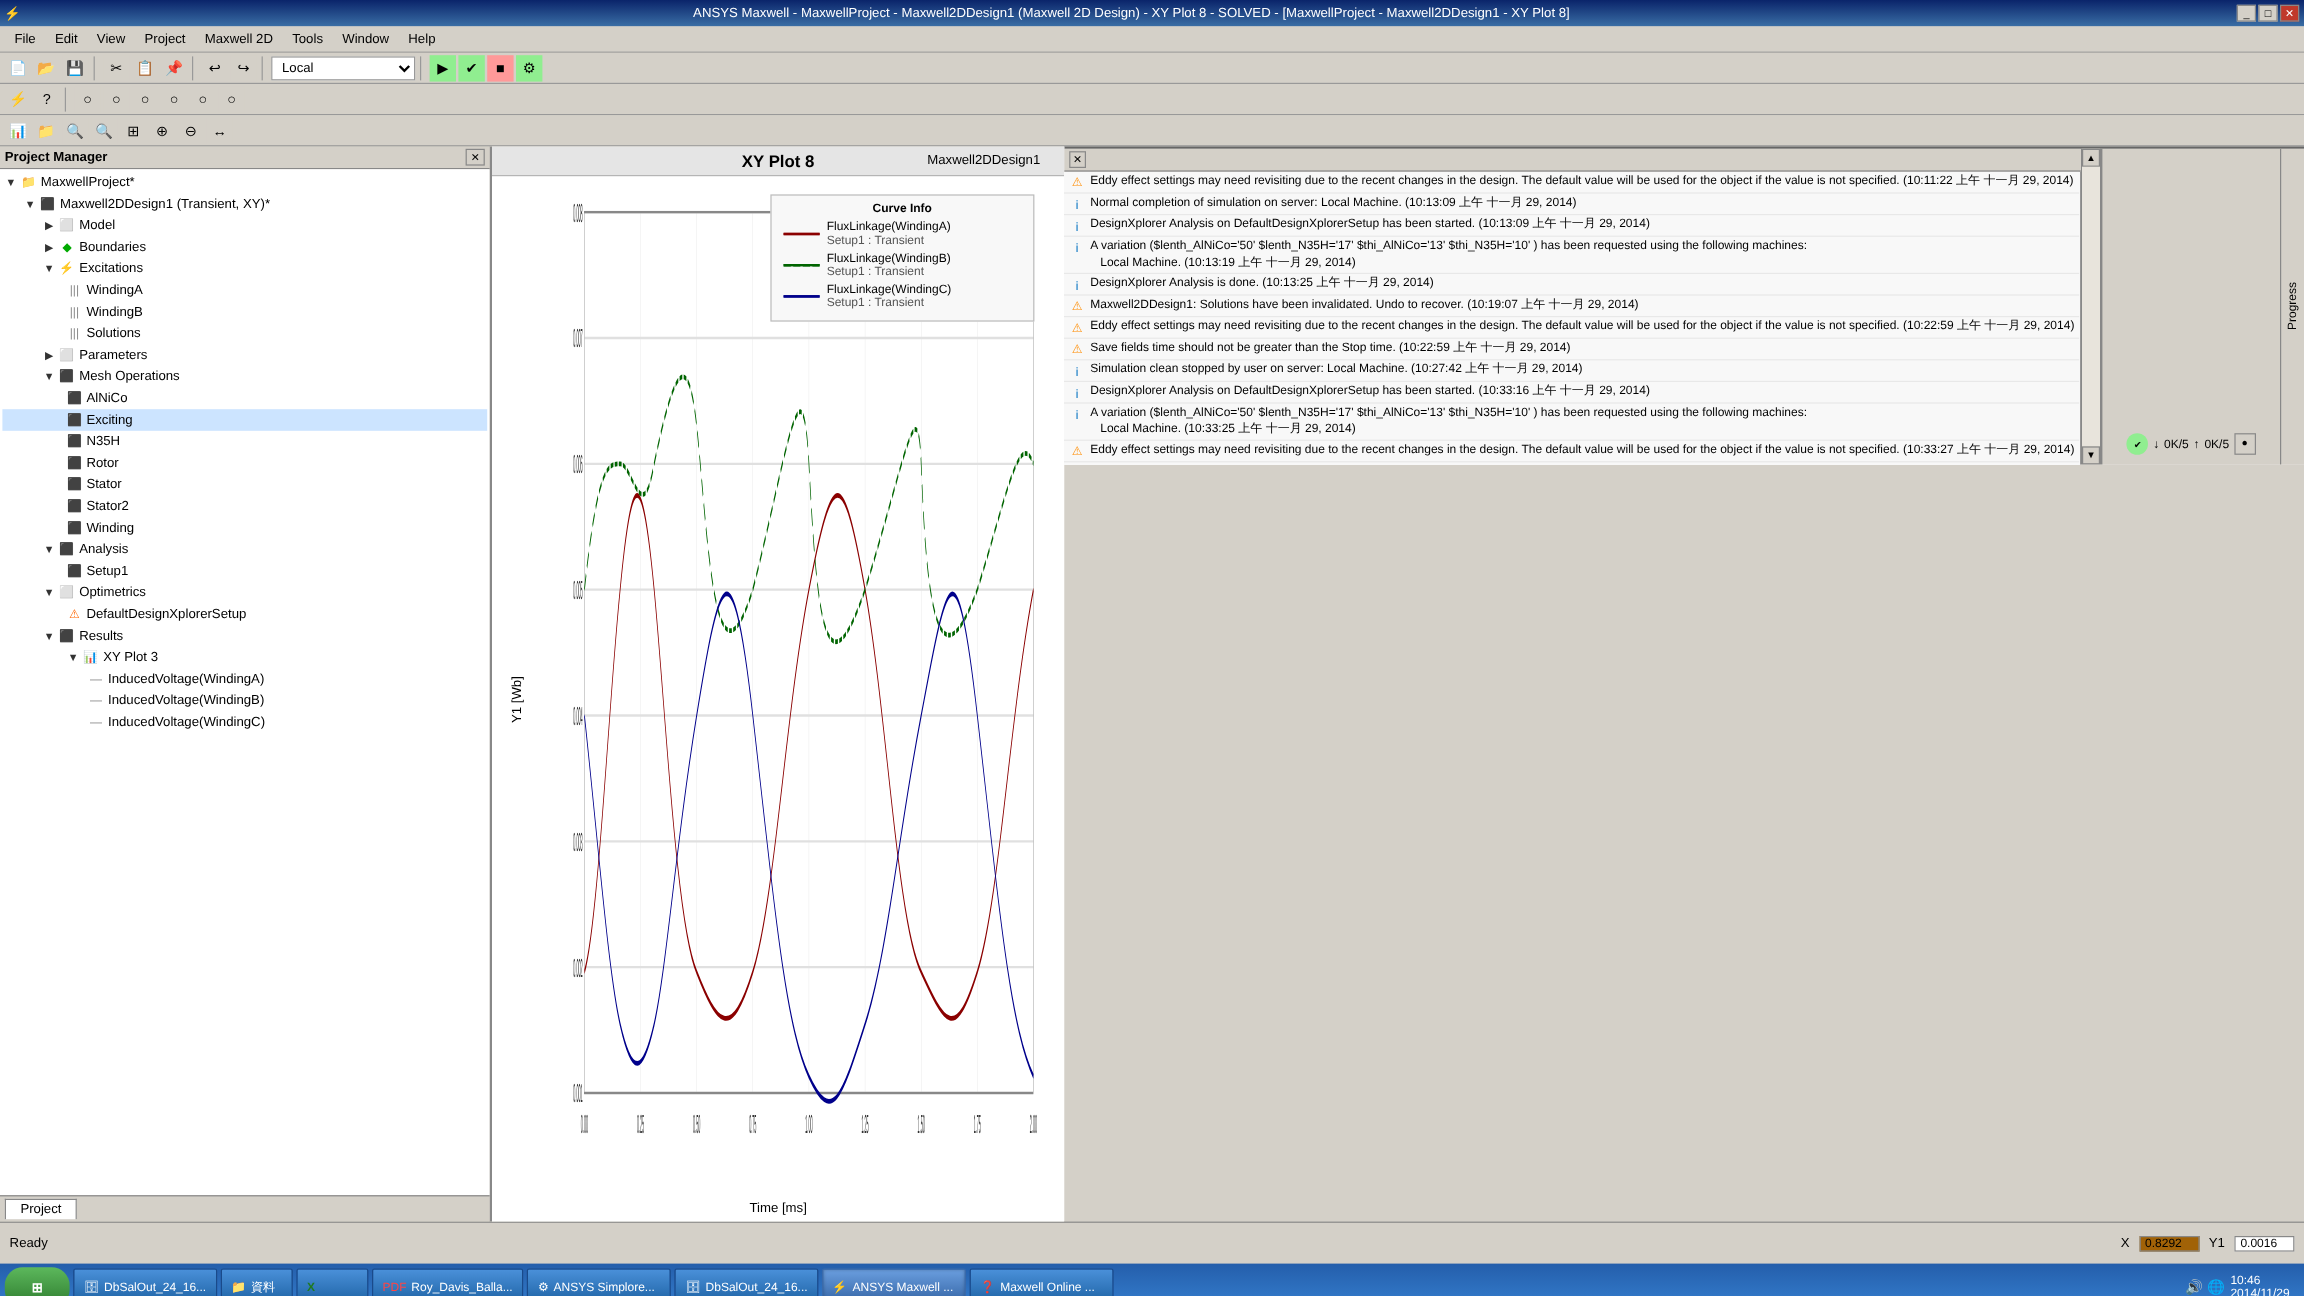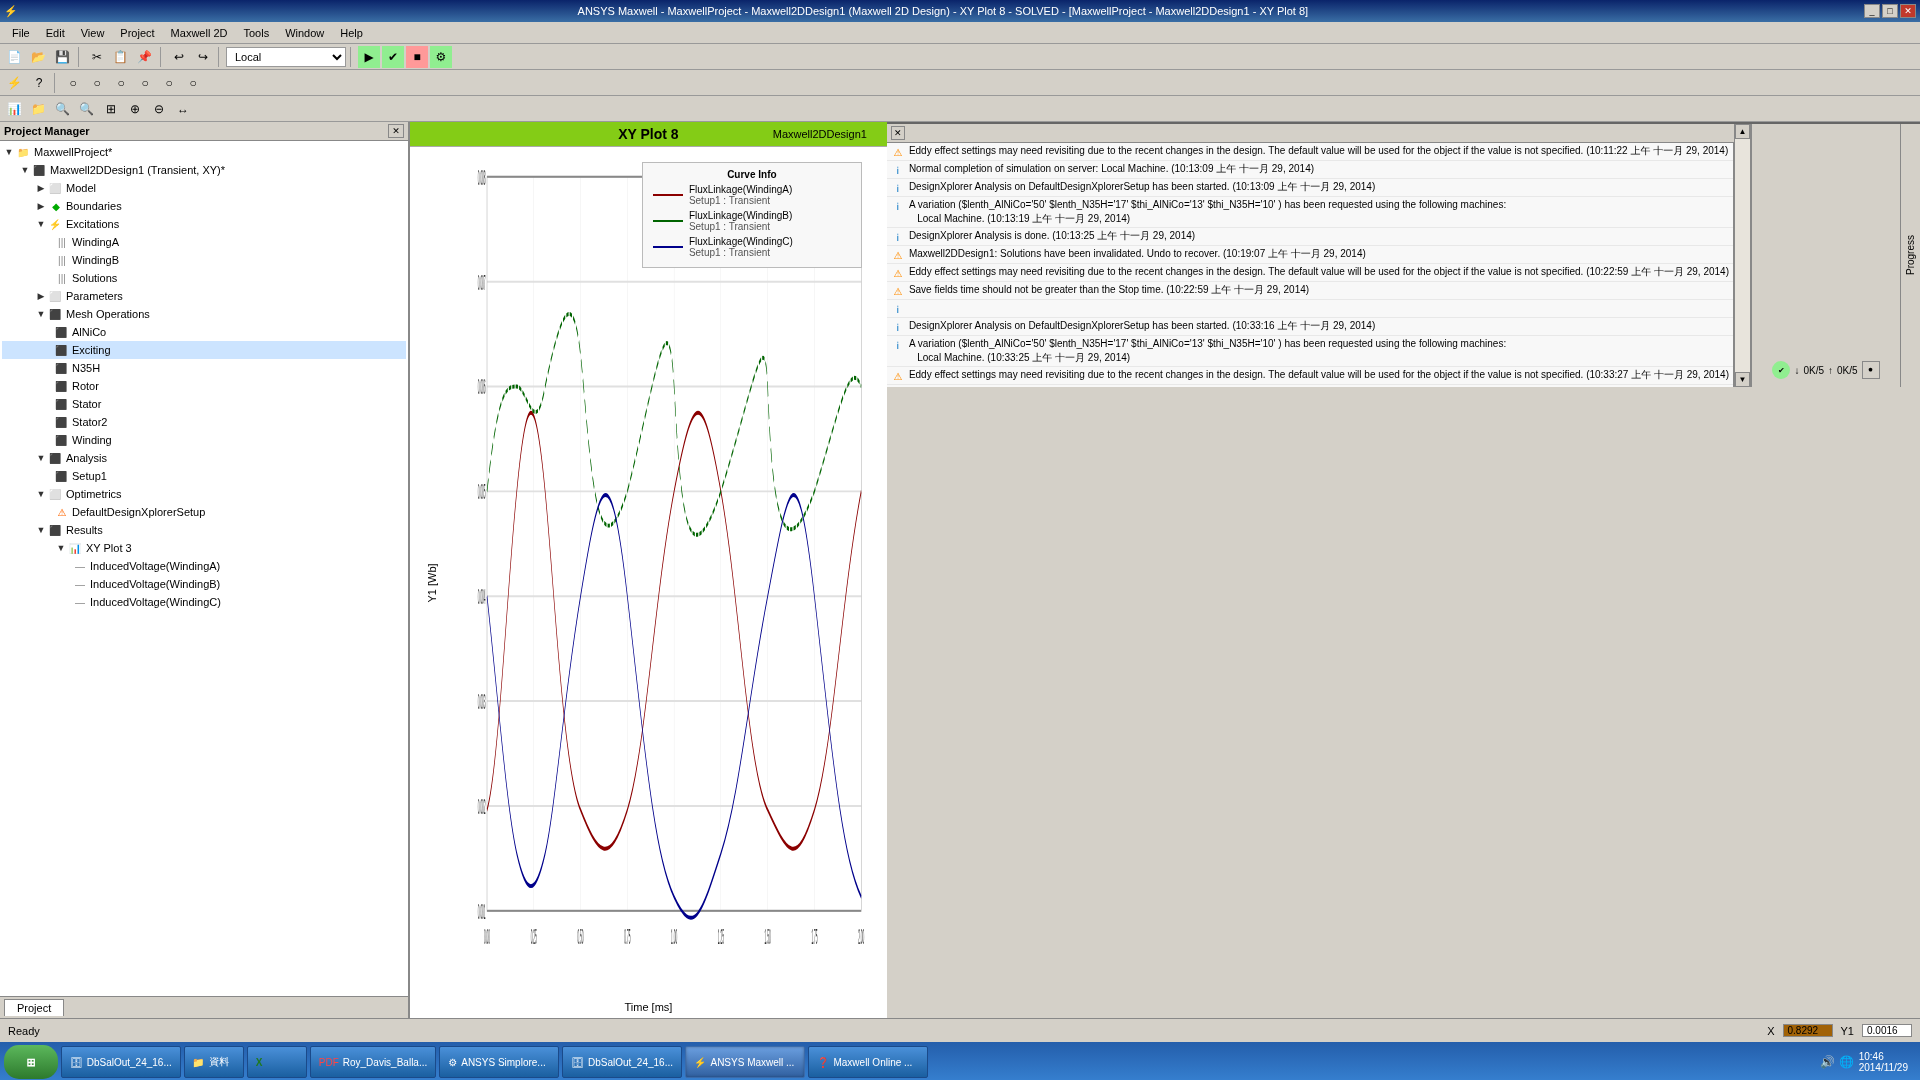--- a/index.html
+++ b/index.html
@@ -254,21 +254,21 @@
         </div>
       </div>
 
       <div style="height:22px; background:#d4d0c8; border-top:1px solid #888; display:flex; align-items:center;">
         <div style="background:white; border:1px solid #888; border-bottom:none; padding:2px 12px; font-size:11px; margin-left:4px;">Project</div>
       </div>
     </div>
 
     <div id="chart-panel" style="flex:1; display:flex; flex-direction:column; background:white; position:relative;">
 
-      <div style="display:flex; justify-content:space-between; padding:4px 12px; background:#84cc16; border-bottom:1px solid #aaa; align-items:center;">
+      <div style="display:flex; justify-content:space-between; padding:4px 12px; background:#e5e5e5; border-bottom:1px solid #aaa; align-items:center;">
         <span style="font-size:14px; font-weight:bold; flex:1; text-align:center;">XY Plot 8</span>
         <span style="font-size:11px; position:absolute; right:20px;">Maxwell2DDesign1</span>
       </div>
 
       <div style="flex:1; position:relative; background:white; padding:10px 20px 30px 60px;">
         
         
         <div style="position:absolute; top:15px; right:25px; background:#f8f8f8; border:1px solid #bbb; padding:6px 10px; font-size:10px; z-index:10; min-width:220px;">
           <div style="font-weight:bold; text-align:center; margin-bottom:4px;">Curve Info</div>
           <div class="legend-item">
@@ -401,20 +401,21 @@
         <div class="msg-line">
           <span class="msg-icon warn">⚠</span>
           <span class="msg-text">Eddy effect settings may need revisiting due to the recent changes in the design.  The default value will be used for the object if the value is not specified.  (10:22:59 上午  十一月 29, 2014)</span>
         </div>
         <div class="msg-line">
           <span class="msg-icon warn">⚠</span>
           <span class="msg-text">Save fields time should not be greater than the Stop time.  (10:22:59 上午  十一月 29, 2014)</span>
         </div>
         <div class="msg-line">
           <span class="msg-icon info">ℹ</span>
+          <span class="msg-text">Simulation clean stopped by user on server: Local Machine.  (10:27:42 上午  十一月 29, 2014)</span>
         </div>
         <div class="msg-line">
           <span class="msg-icon info">ℹ</span>
           <span class="msg-text">DesignXplorer Analysis on DefaultDesignXplorerSetup has been started.  (10:33:16 上午  十一月 29, 2014)</span>
         </div>
         <div class="msg-line">
           <span class="msg-icon info">ℹ</span>
           <span class="msg-text">A variation ($lenth_AlNiCo='50' $lenth_N35H='17' $thi_AlNiCo='13' $thi_N35H='10' ) has been requested using the following machines:<br>&nbsp;&nbsp;&nbsp;Local Machine.  (10:33:25 上午  十一月 29, 2014)</span>
         </div>
         <div class="msg-line">
@@ -446,21 +447,21 @@
         <div style="width:18px;height:18px;background:#d4d0c8;border:1px solid #888;display:flex;align-items:center;justify-content:center;font-size:8px;cursor:pointer;">⏺</div>
       </div>
     </div>
 
     <div style="width:20px; background:#d4d0c8; border-left:1px solid #888; display:flex; align-items:center; justify-content:center;">
       <span style="writing-mode:vertical-rl; font-size:10px; transform:rotate(180deg);">Progress</span>
     </div>
   </div>
 </div>
 
-<div id="status-bar" style="height:24px; background:#d4d0c8; border-top:1px solid #888; display:flex; align-items:center; padding:0 8px; gap:4px; font-size:11px;">
+<div id="status-bar" style="height:35px; background:#d4d0c8; border-top:1px solid #888; display:flex; align-items:center; padding:0 8px; gap:4px; font-size:11px;">
   <span style="flex:1;">Ready</span>
   <span style="padding:0 4px;">X</span>
   <span style="background:#a16207; border:1px solid #888; padding:0 4px; font-size:10px; min-width:50px;">0.8292</span>
   <span style="padding:0 4px;">Y1</span>
   <span style="background:white; border:1px solid #888; padding:0 4px; font-size:10px; min-width:50px;">0.0016</span>
 </div>
 
 <div id="taskbar" style="height:40px; background:linear-gradient(to bottom, #245eab, #3680d0); display:flex; align-items:center; padding:0 4px; gap:3px;">
 
   <div style="width:54px; height:34px; background:linear-gradient(to bottom, #5cb85c,#2d7a2d); border-radius:15px; display:flex; align-items:center; justify-content:center; cursor:pointer; padding:0 6px;">

